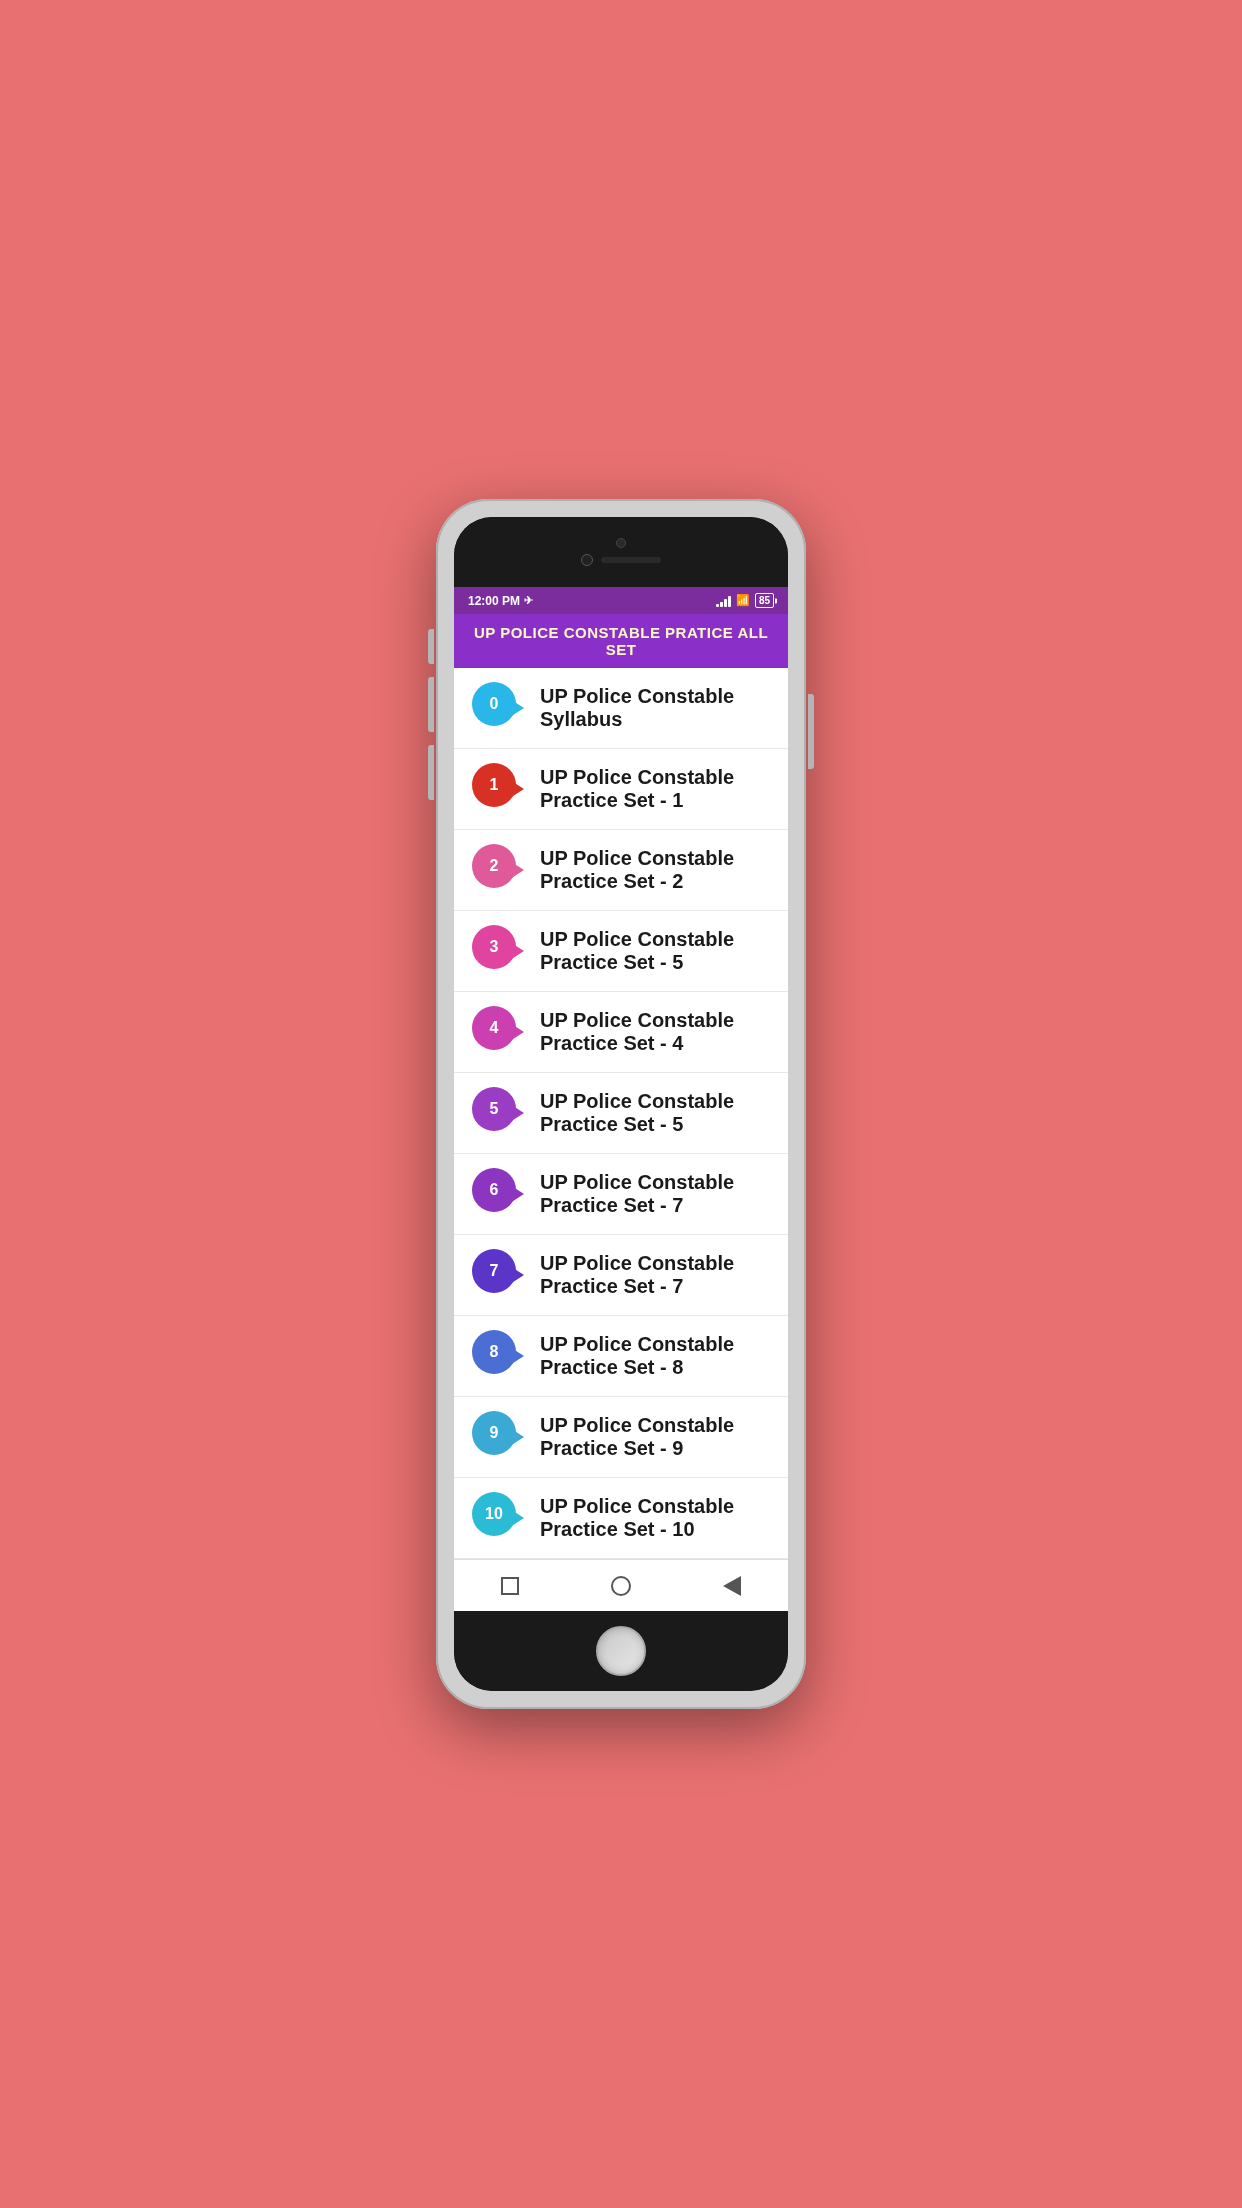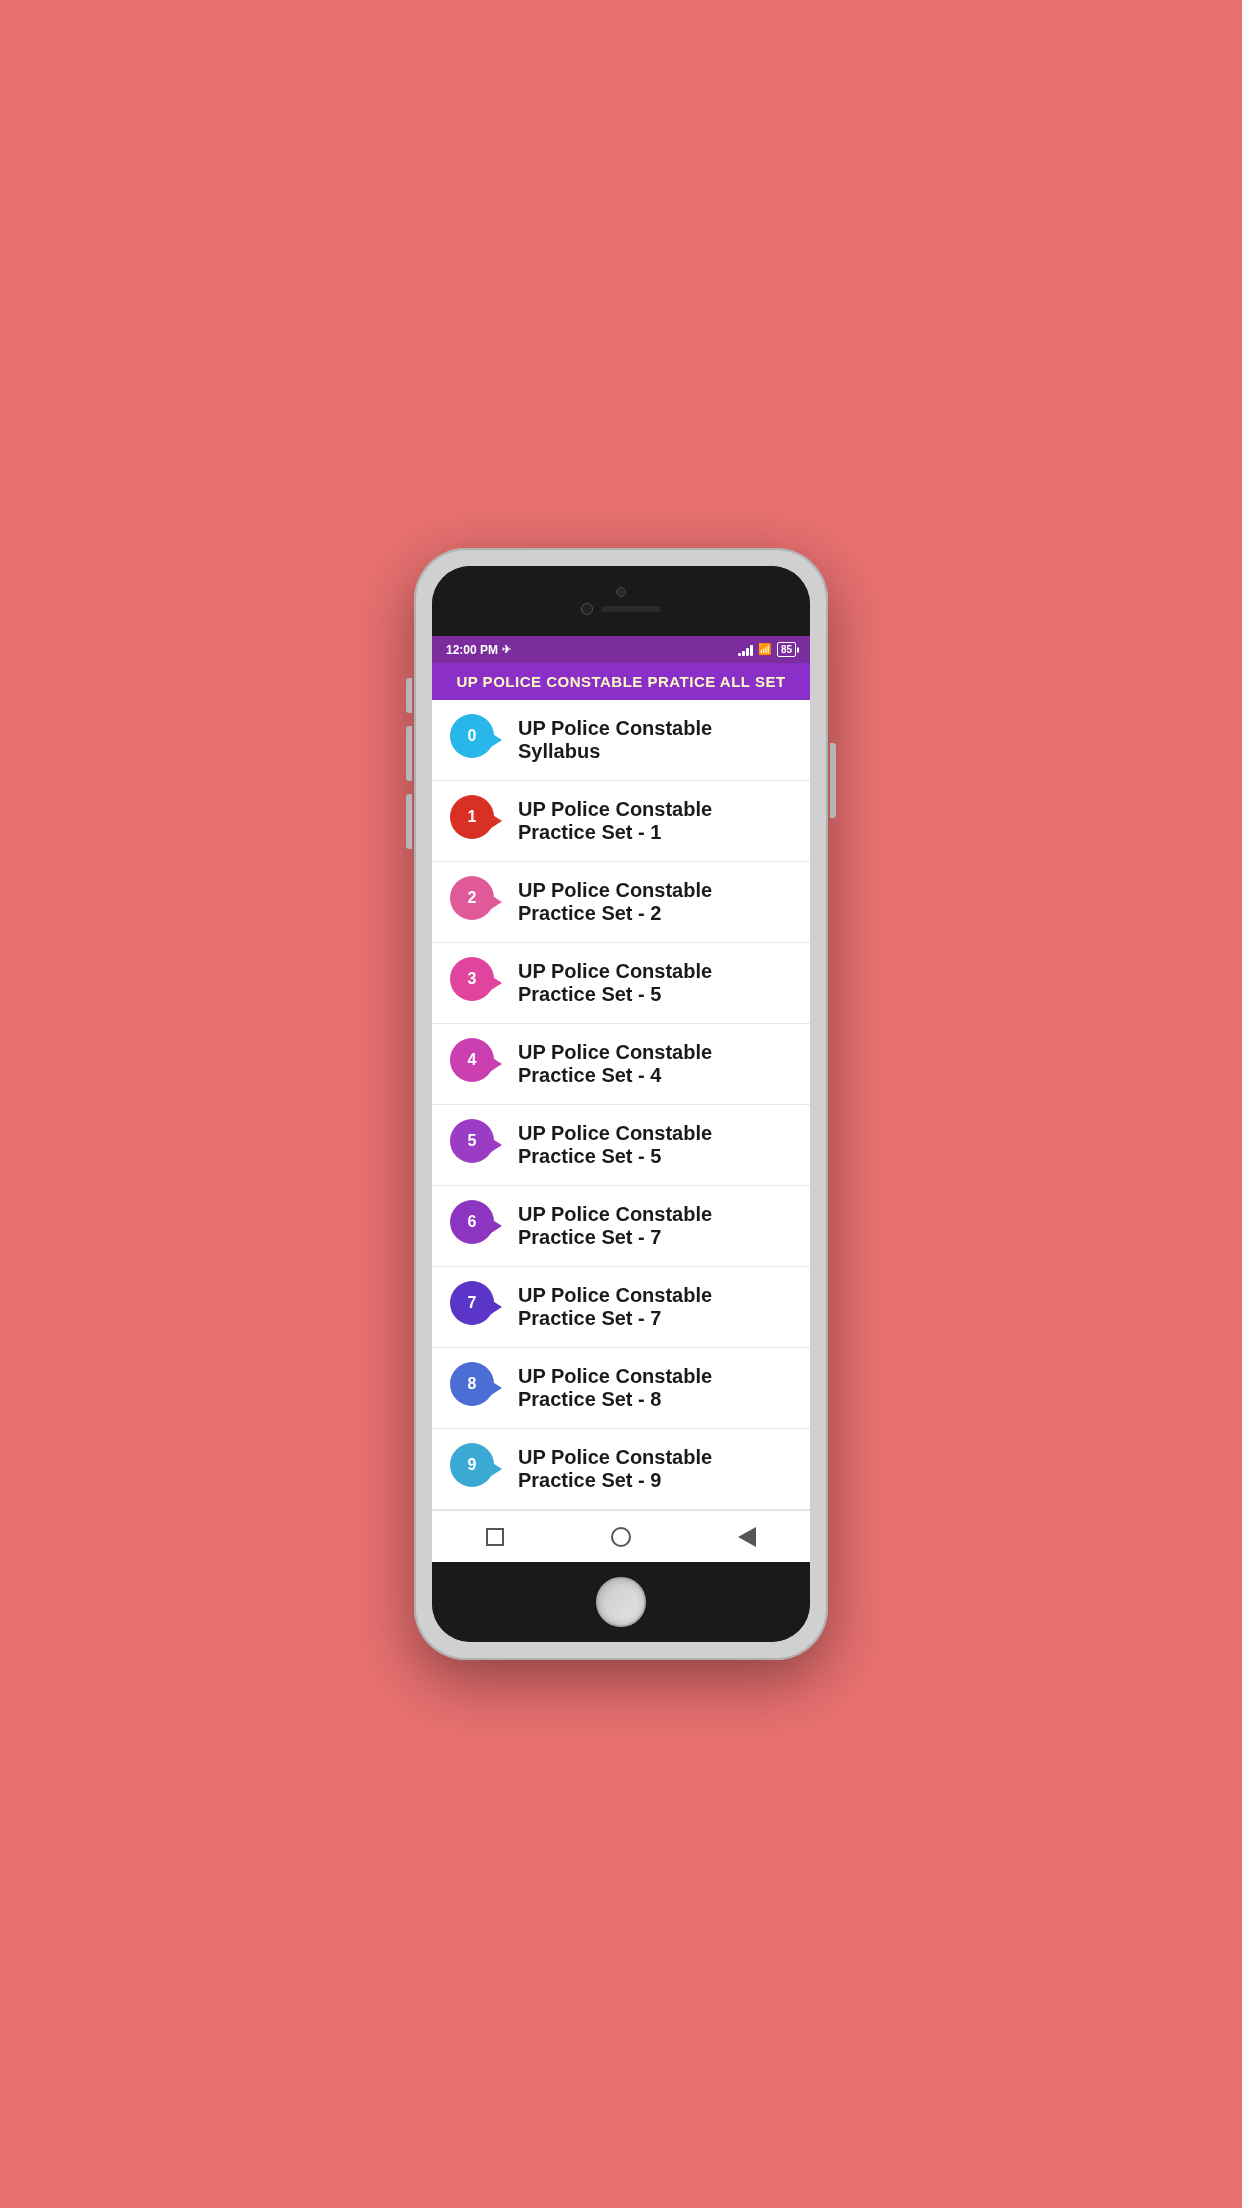--- a/index.html
+++ b/index.html
@@ -8,21 +8,21 @@
     body {
       background-color: #e87070;
       display: flex;
       justify-content: center;
       align-items: center;
       min-height: 100vh;
       font-family: -apple-system, BlinkMacSystemFont, 'Segoe UI', sans-serif;
     }
 
     .phone-outer {
-      width: 414px;
+      width: 370px;
       background: #d0d0d0;
       border-radius: 52px;
       padding: 18px;
       box-shadow:
         inset 0 0 0 2px #b0b0b0,
         0 20px 60px rgba(0,0,0,0.4);
       position: relative;
     }
 
     .phone-inner {
@@ -426,20 +426,27 @@
             </div>
             <span class="item-label">UP Police Constable Practice Set - 8</span>
           </div>
           <div class="list-item">
             <div class="badge-container">
               <div class="badge-circle" style="background: rgb(58, 170, 212);">9</div>
               <div class="badge-arrow" style="border-left-color: rgb(58, 170, 212);"></div>
             </div>
             <span class="item-label">UP Police Constable Practice Set - 9</span>
           </div>
+          <div class="list-item">
+            <div class="badge-container">
+              <div class="badge-circle" style="background: rgb(42, 188, 212);">10</div>
+              <div class="badge-arrow" style="border-left-color: rgb(42, 188, 212);"></div>
+            </div>
+            <span class="item-label">UP Police Constable Practice Set - 10</span>
+          </div>
         </div>
 
       <div class="bottom-nav">
         <div class="nav-btn">
           <div class="nav-square"></div>
         </div>
         <div class="nav-btn">
           <div class="nav-circle"></div>
         </div>
         <div class="nav-btn">

